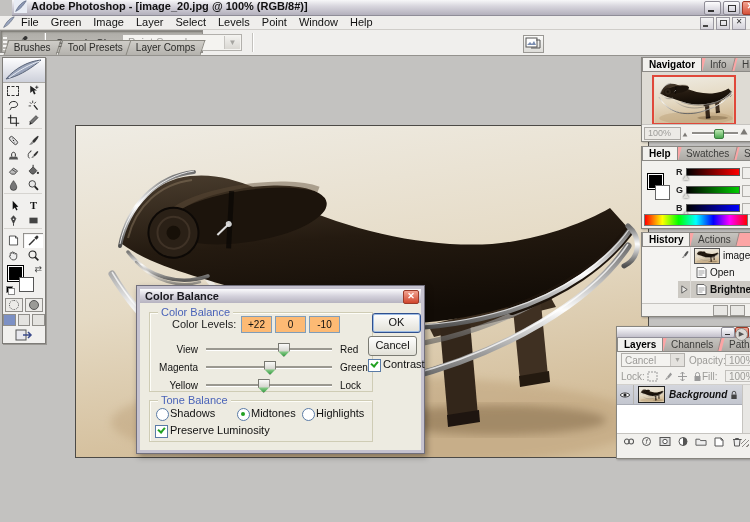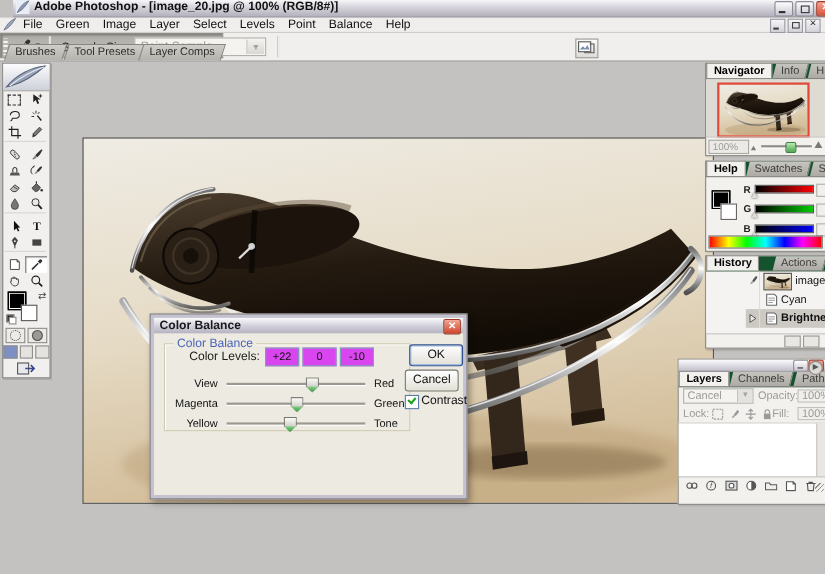--- a/index.html
+++ b/index.html
@@ -64,21 +64,21 @@
   .qmrow,.smrow,.irrow{display:flex;justify-content:center;gap:2px;padding:1px 0;}
   .qbtn{width:16px;height:12px;border:1px solid #908e8a;background:#ecebe8;display:flex;align-items:center;justify-content:center;}
   .sbtn{width:11px;height:10px;border:1px solid #908e8a;background:#e4e3e0;}
   .sbtn.on{background:#7c90c4;}
 
   
   .canvas{left:75px;top:125px;width:572px;height:331px;border:1px solid #4c4a46;}
 
   
   .pal{background:#f2f1ee;border:1px solid #87857f;box-shadow:1px 1px 2px rgba(0,0,0,.25);}
-  .tabs{height:13px;background:#14532d;border-bottom:1px solid #8c8a86;display:flex;align-items:flex-end;justify-content:space-between;}
+  .tabs{height:13px;background:#fca5a5;border-bottom:1px solid #8c8a86;display:flex;align-items:flex-end;}
   .tab{height:13px;line-height:13px;font-size:10px;padding:0 6px;color:#3c3c3a;
     background:linear-gradient(180deg,#c6c4bf,#adaaa5);border-right:1px solid #908e8a;transform:skewX(-14deg);margin-left:2px;}
   .tab span{display:inline-block;transform:skewX(14deg);}
   .tab.active{background:#f2f1ee;color:#000;font-weight:bold;border:1px solid #8c8a86;border-bottom:none;transform:none;margin-left:0;}
   .tab.active span{transform:none;}
 
   
   .nav-pal{left:641px;top:57px;width:108px;height:83px;}
   .nav-body{position:relative;height:52px;background:#dedbd4;}
   .nav-thumb{position:absolute;left:10px;top:3px;width:80px;height:46px;border:2px solid #e0483a;background:#e6dcc6;}
@@ -138,21 +138,21 @@
   .dialog{left:136px;top:285px;width:287px;height:167px;background:#edebe1;
     border:1px solid #716f7c;box-shadow:inset 0 0 0 3px #c5c2cf,2px 3px 6px rgba(0,0,0,.35);}
   .dlg-title{position:absolute;left:3px;top:3px;right:3px;height:14px;
     background:linear-gradient(180deg,#fbfbfd 0%,#d4d2dc 50%,#b6b3c0 100%);
     font-weight:bold;font-size:11px;line-height:14px;padding-left:5px;color:#19191f;}
   .dlg-close{position:absolute;right:5px;top:4px;width:14px;height:12px;border:1px solid #9c3a28;border-radius:2px;
     background:linear-gradient(180deg,#f2a492,#d0452c);color:#fff;font-size:9px;font-weight:bold;text-align:center;line-height:11px;}
   .group{position:absolute;border:1px solid #cfccb5;box-shadow:inset 1px 1px 0 #fdfdf8;}
   .glabel{position:absolute;top:-7px;left:8px;background:#edebe1;padding:0 3px;color:#4a63b8;font-size:11px;}
   .dlg-label{position:absolute;font-size:11px;color:#1c1c1c;}
-  .dlg-input{position:absolute;width:29px;height:15px;background:#d946ef;border:1px solid #7f9db9;
+  .dlg-input{position:absolute;width:29px;height:15px;background:#fdba74;border:1px solid #7f9db9;
     font-size:10px;text-align:center;line-height:15px;}
   .srow-label{position:absolute;left:2px;width:46px;text-align:right;font-size:10px;}
   .srow-right{position:absolute;left:190px;font-size:10px;}
   .strack{position:absolute;left:56px;width:126px;height:2px;background:#9a9890;box-shadow:0 1px 0 #fff;}
   .sthumb{position:absolute;top:-5px;width:10px;height:12px;
     background:linear-gradient(180deg,#fafaf8 0%,#d8d8d2 55%,#7cc47e 70%,#3da04a 100%);
     border:1px solid #77776f;clip-path:polygon(0 0,100% 0,100% 58%,50% 100%,0 58%);}
   .xpbtn{position:absolute;width:47px;height:18px;background:linear-gradient(180deg,#fefefe,#e2e1d8);
     border:1px solid #7b7b73;border-radius:3px;font-size:11px;text-align:center;line-height:17px;}
   .xpbtn.default{border:1px solid #30508e;box-shadow:inset 0 0 0 1px #9cbbe4;}
@@ -254,21 +254,21 @@
     <svg class="tb-icon" viewBox="0 0 16 16">
       <path d="M2 14 C6 6 11 2 15 1 C12 6 8 11 4 13 Z" fill="#9aa6c0" stroke="#5a6478" stroke-width="0.8"></path>
     </svg>
     <span class="mi">File</span>
     <span class="mi">Green</span>
     <span class="mi">Image</span>
     <span class="mi">Layer</span>
     <span class="mi">Select</span>
     <span class="mi">Levels</span>
     <span class="mi">Point</span>
-    <span class="mi">Balance</span>
+    <span class="mi">Window</span>
     <span class="mi">Help</span>
   </div>
   <div class="docbtns">
     <span class="dbtn">
         <span style="position:absolute;left:2px;bottom:2px;width:5px;height:2px;background:#444"></span>
       </span>
     <span class="dbtn">
         <span style="position:absolute;left:3px;top:2px;width:5px;height:4px;border:1px solid #444"></span>
       </span>
     <span class="dbtn">
@@ -508,23 +508,34 @@
       <span class="srow-label" style="top:49px">Magenta</span>
       <div class="strack" style="top:53px">
         <div class="sthumb" style="left: calc(50% - 5px);"></div>
       </div>
       <span class="srow-right" style="top:49px">Green</span>
 
       <span class="srow-label" style="top:67px">Yellow</span>
       <div class="strack" style="top:71px">
         <div class="sthumb" style="left: calc(45% - 5px);"></div>
       </div>
-      <span class="srow-right" style="top:67px">Tone</span>
-    </div>
-
+      <span class="srow-right" style="top:67px">Lock</span>
+    </div>
+
+    <div class="group" style="left:12px;top:114px;width:222px;height:40px">
+      <span class="glabel">Tone Balance</span>
+      <span class="radio" style="left:6px;top:7px"></span>
+      <span class="ctl-label" style="left:20px;top:6px">Shadows</span>
+      <span class="radio checked" style="left:87px;top:7px"></span>
+      <span class="ctl-label" style="left:101px;top:6px">Midtones</span>
+      <span class="radio" style="left:152px;top:7px"></span>
+      <span class="ctl-label" style="left:166px;top:6px">Highlights</span>
+      <span class="chk checked" style="left:5px;top:24px"></span>
+      <span class="ctl-label" style="left:20px;top:23px">Preserve Luminosity</span>
+    </div>
 
     <div class="xpbtn default" style="left:235px;top:27px">OK</div>
     <div class="xpbtn" style="left:231px;top:50px">Cancel</div>
     <span class="chk checked" style="left:231px;top:73px"></span>
     <span class="ctl-label" style="left:246px;top:72px">Contrast</span>
   </div>
 
   <div class="abs pal nav-pal">
     <div class="tabs">
       <div class="tab active"><span>Navigator</span></div>
@@ -598,21 +609,21 @@
             </svg>
           </span>
         <span>image_20.jpg</span>
       </div>
       <div class="hrow">
         <span class="lcol"></span>
         <svg class="hicon" viewBox="0 0 13 13">
             <path d="M2 1.5 H9 L11 3.5 V11.5 H2 Z" fill="#fff" stroke="#666"></path>
             <path d="M3.5 5 h6 M3.5 7 h6 M3.5 9 h4" stroke="#888" stroke-width="0.8"></path>
           </svg>
-        <span>Cyan</span>
+        <span>Open</span>
       </div>
       <div class="hrow selrow">
         <span class="lcol">
             <svg viewBox="0 0 10 10" style="width:9px;height:9px;margin:4px auto 0">
               <path d="M2 1 L8 5 L2 9 Z" fill="#e8e7e4" stroke="#555"></path>
             </svg>
           </span>
         <svg class="hicon" viewBox="0 0 13 13">
             <path d="M2 1.5 H9 L11 3.5 V11.5 H2 Z" fill="#fff" stroke="#666"></path>
             <path d="M3.5 5 h6 M3.5 7 h6 M3.5 9 h4" stroke="#888" stroke-width="0.8"></path>
@@ -660,20 +671,38 @@
           </svg>
         <svg viewBox="0 0 11 11">
             <rect x="2.5" y="5" width="6" height="5" fill="#999"></rect>
             <path d="M3.5 5 V3.5 a2 2 0 0 1 4 0 V5" stroke="#999" fill="none"></path>
           </svg>
       </span>
       <span style="position:absolute;left:85px;top:2px">Fill:</span>
       <div class="lval" style="left:108px;top:1px"><span>100%</span></div>
     </div>
     <div class="lay-list">
+      <div class="lrow">
+        <span class="eyecol">
+          <svg viewBox="0 0 13 9" style="width:12px;height:8px">
+              <path d="M1 4.5 C3 1.5 10 1.5 12 4.5 C10 7.5 3 7.5 1 4.5 Z" fill="#fff" stroke="#222"></path>
+              <circle cx="6.5" cy="4.5" r="1.8" fill="#222"></circle>
+            </svg>
+        </span>
+        <span class="thumb">
+            <svg viewBox="0 0 572 331" style="width:100%;height:100%">
+              <use href="#chair-art"></use>
+            </svg>
+          </span>
+        <span class="lname">Background</span>
+        <svg viewBox="0 0 9 11" style="width:8px;height:10px;margin-right:12px">
+            <rect x="1.5" y="5" width="6" height="5" fill="#444"></rect>
+            <path d="M2.5 5 V3.3 a2 2 0 0 1 4 0 V5" stroke="#444" fill="none"></path>
+          </svg>
+      </div>
       <div class="scrollstrip"></div>
     </div>
     <div class="lay-foot">
       <svg viewBox="0 0 14 11">
           <circle cx="4.5" cy="5.5" r="2.8" fill="none" stroke="#555" stroke-width="1.2"></circle>
           <circle cx="9.5" cy="5.5" r="2.8" fill="none" stroke="#555" stroke-width="1.2"></circle>
         </svg>
       <svg viewBox="0 0 12 11">
           <circle cx="5.5" cy="5.5" r="4" fill="none" stroke="#555"></circle>
           <text x="5.5" y="8" text-anchor="middle" font-size="7" font-style="italic" fill="#555">f</text>

